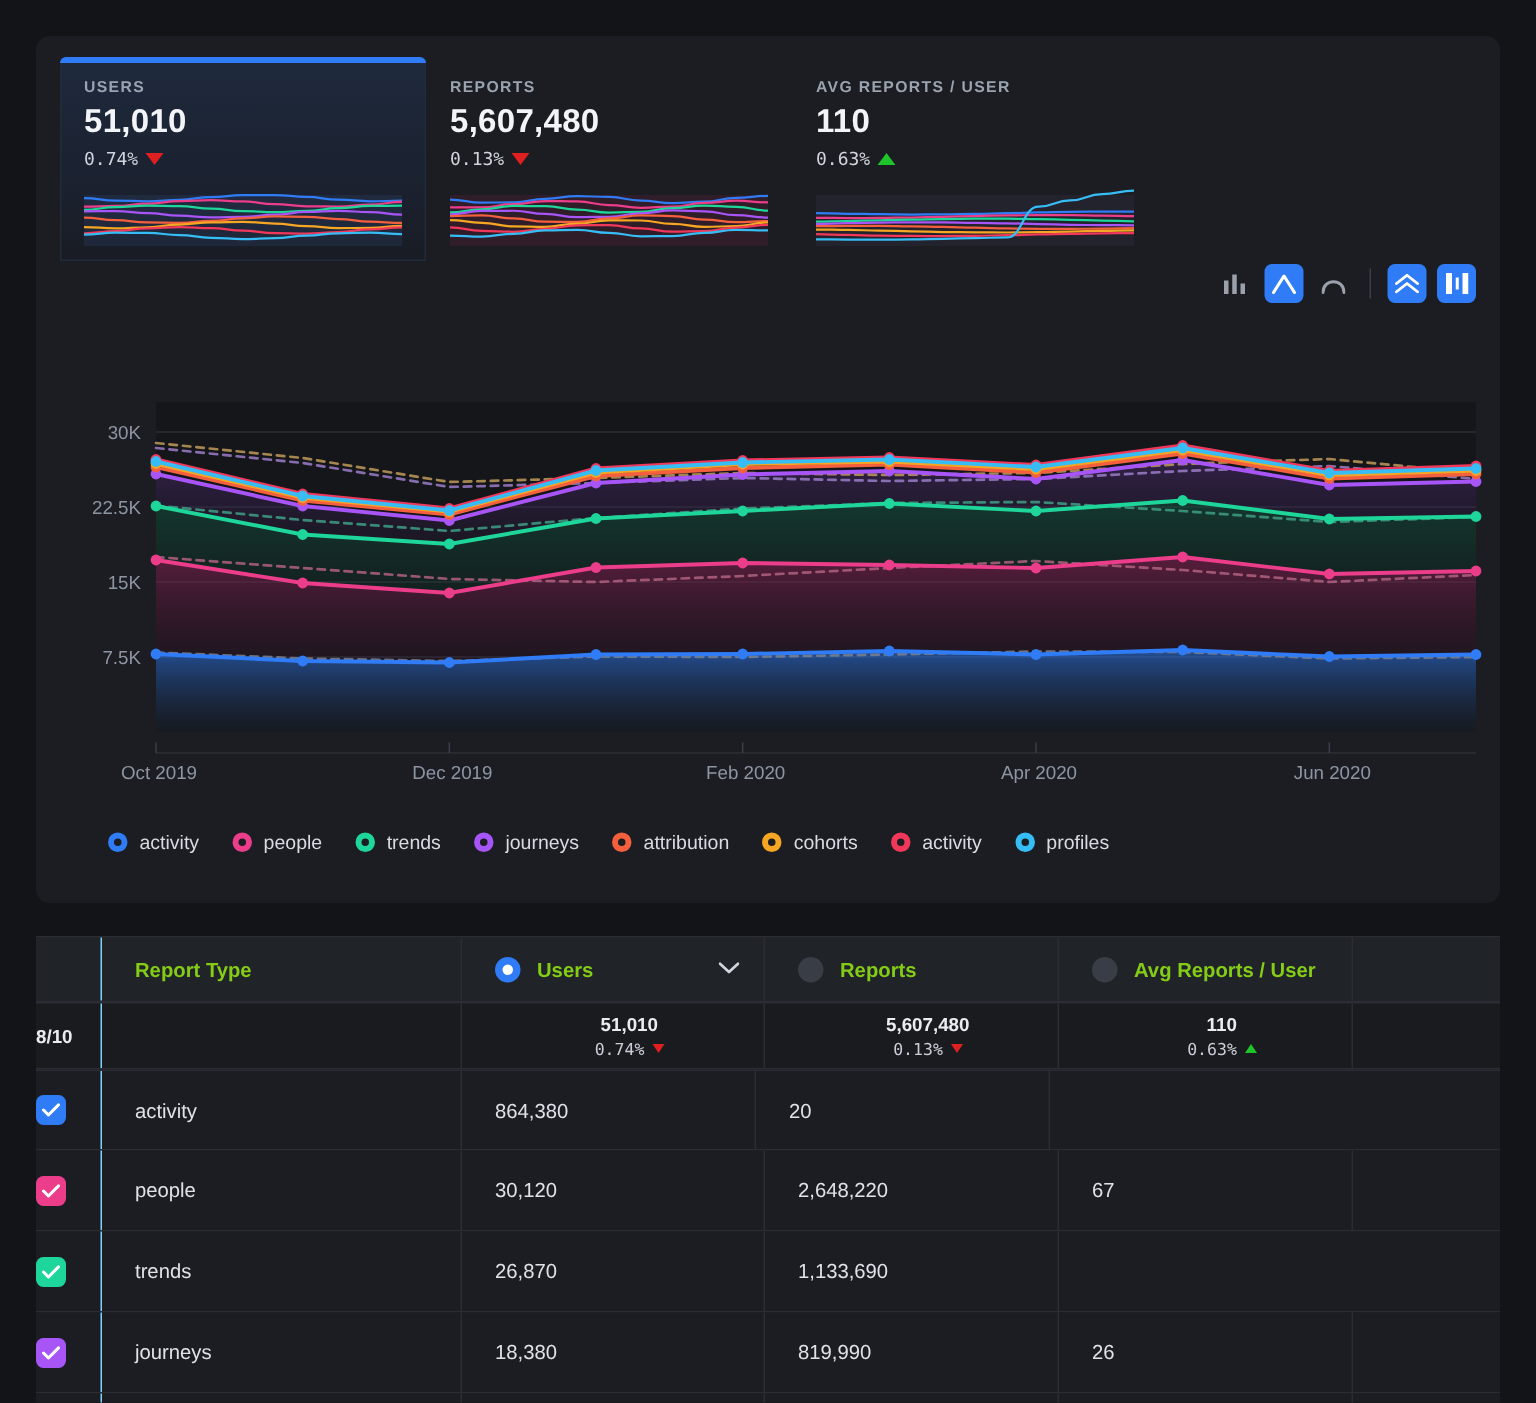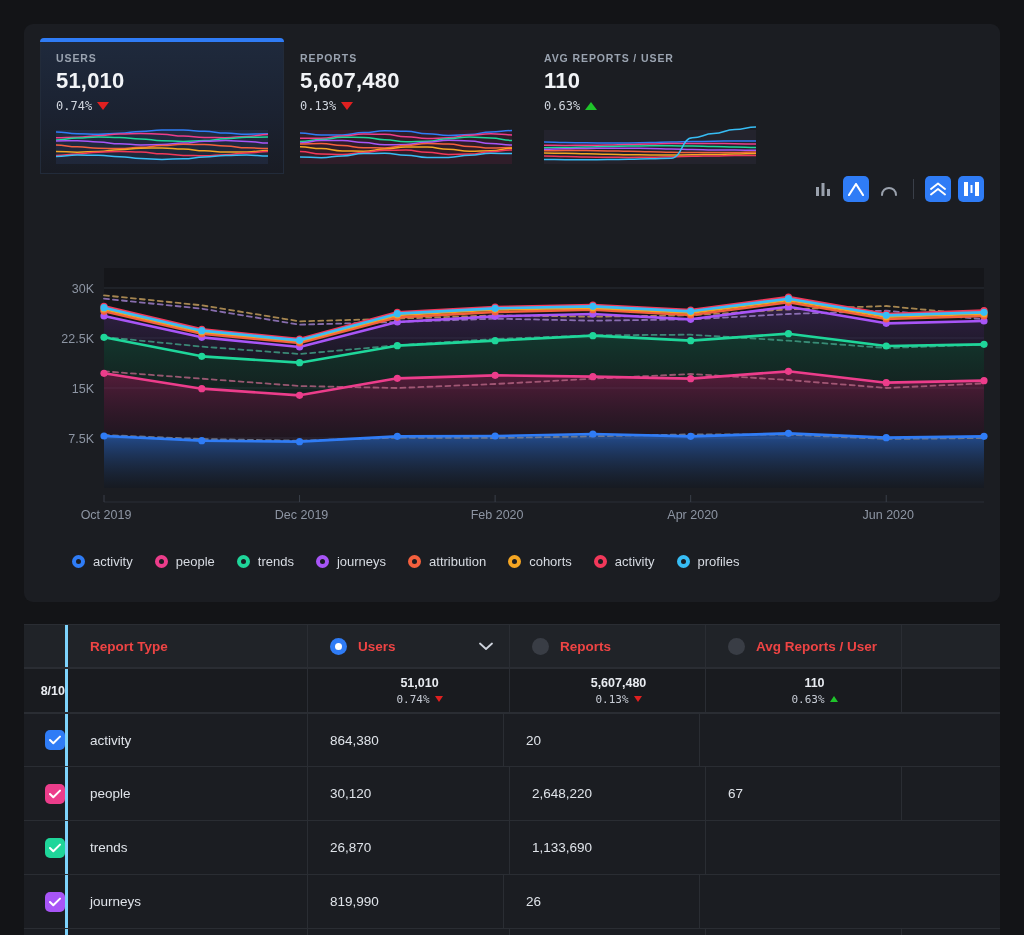--- a/index.html
+++ b/index.html
@@ -50,28 +50,28 @@
   .chart-wrap { position: absolute; left: 0; top: 212px; width: 976px; height: 310px; }
   .legend { position: absolute; left: 48px; top: 530px; display: flex; align-items: center; gap: 22px; }
   .lg { display: flex; align-items: center; gap: 8px; cursor: pointer; }
   .lg .ring { width: 13px; height: 13px; border-radius: 50%; border: 4px solid #888; background: transparent; }
   .lg span { font-size: 13px; color: #d7dbe2; }
 
   
   .table { position: absolute; left: 24px; top: 624px; width: 976px; }
   .trow { display: flex; border-bottom: 1px solid #2a2d33; }
   .trow:first-child { border-top: 1px solid #2a2d33; }
-  .c-check { width: 44px; flex: none; border-right: 3px solid #7dd3fc; display: flex; align-items: center; justify-content: flex-end; }
+  .c-check { width: 44px; flex: none; border-right: 1px solid #7dd3fc; display: flex; align-items: center; justify-content: flex-start; }
   .c-type  { width: 240px; flex: none; border-right: 1px solid #2a2d33; display: flex; align-items: center; padding-left: 22px; }
   .c-met   { width: 202px; flex: none; border-right: 1px solid #2a2d33; display: flex; align-items: center; padding-left: 22px; }
   .c-met.wide { width: 196px; }
   .c-last  { flex: 1; }
   .thead .trow { height: 44px; background: #202328; }
   .thead .c-check, .thead .c-type, .thead .c-met, .thead .c-last { background: #202328; }
-  .th-text { font-size: 13.5px; font-weight: bold; color: #ef4444; }
+  .th-text { font-size: 13.5px; font-weight: bold; color: #84cc16; }
   .radio { width: 17px; height: 17px; border-radius: 50%; background: #393d45; margin-right: 11px; flex: none; }
   .radio.sel { background: #2f7cf6; display: flex; align-items: center; justify-content: center; }
   .radio.sel::after { content: ""; width: 7px; height: 7px; border-radius: 50%; background: #fff; }
   .chev { margin-left: auto; margin-right: 16px; color: #cfd4dd; }
   .summary .trow { height: 45px; background: #191b1f; }
   .sum-main { font-size: 12.5px; font-weight: bold; color: #e9ecf1; }
   .sum-delta { font-size: 11px; color: #c8cdd6; font-family: "DejaVu Sans Mono", monospace; display: flex; align-items: center; gap: 5px; margin-top: 3px; }
   .sum-delta .tri-down { border-left-width: 4.5px; border-right-width: 4.5px; border-top-width: 6px; }
   .sum-delta .tri-up { border-left-width: 4.5px; border-right-width: 4.5px; border-bottom-width: 6px; }
   .count { font-size: 12.5px; font-weight: bold; color: #e9ecf1; }
@@ -494,20 +494,23 @@
           <div class="c-check">
             <div class="cb" style="background:#a855f7">
               <svg width="12" height="10" viewBox="0 0 12 10">
                 <path d="M1 5 L4.3 8.3 L11 1.6" stroke="#fff" stroke-width="2" fill="none" stroke-linecap="round" stroke-linejoin="round"></path>
               </svg>
             </div>
           </div>
           <div class="c-type">
             <span class="rname">journeys</span>
           </div>
+          <div class="c-met">
+            <span class="cellv">18,380</span>
+          </div>
           <div class="c-met wide">
             <span class="cellv">819,990</span>
           </div>
           <div class="c-met wide">
             <span class="cellv">26</span>
           </div>
           <div class="c-last"></div>
         </div>
         <div class="trow brow">
           <div class="c-check"></div>

